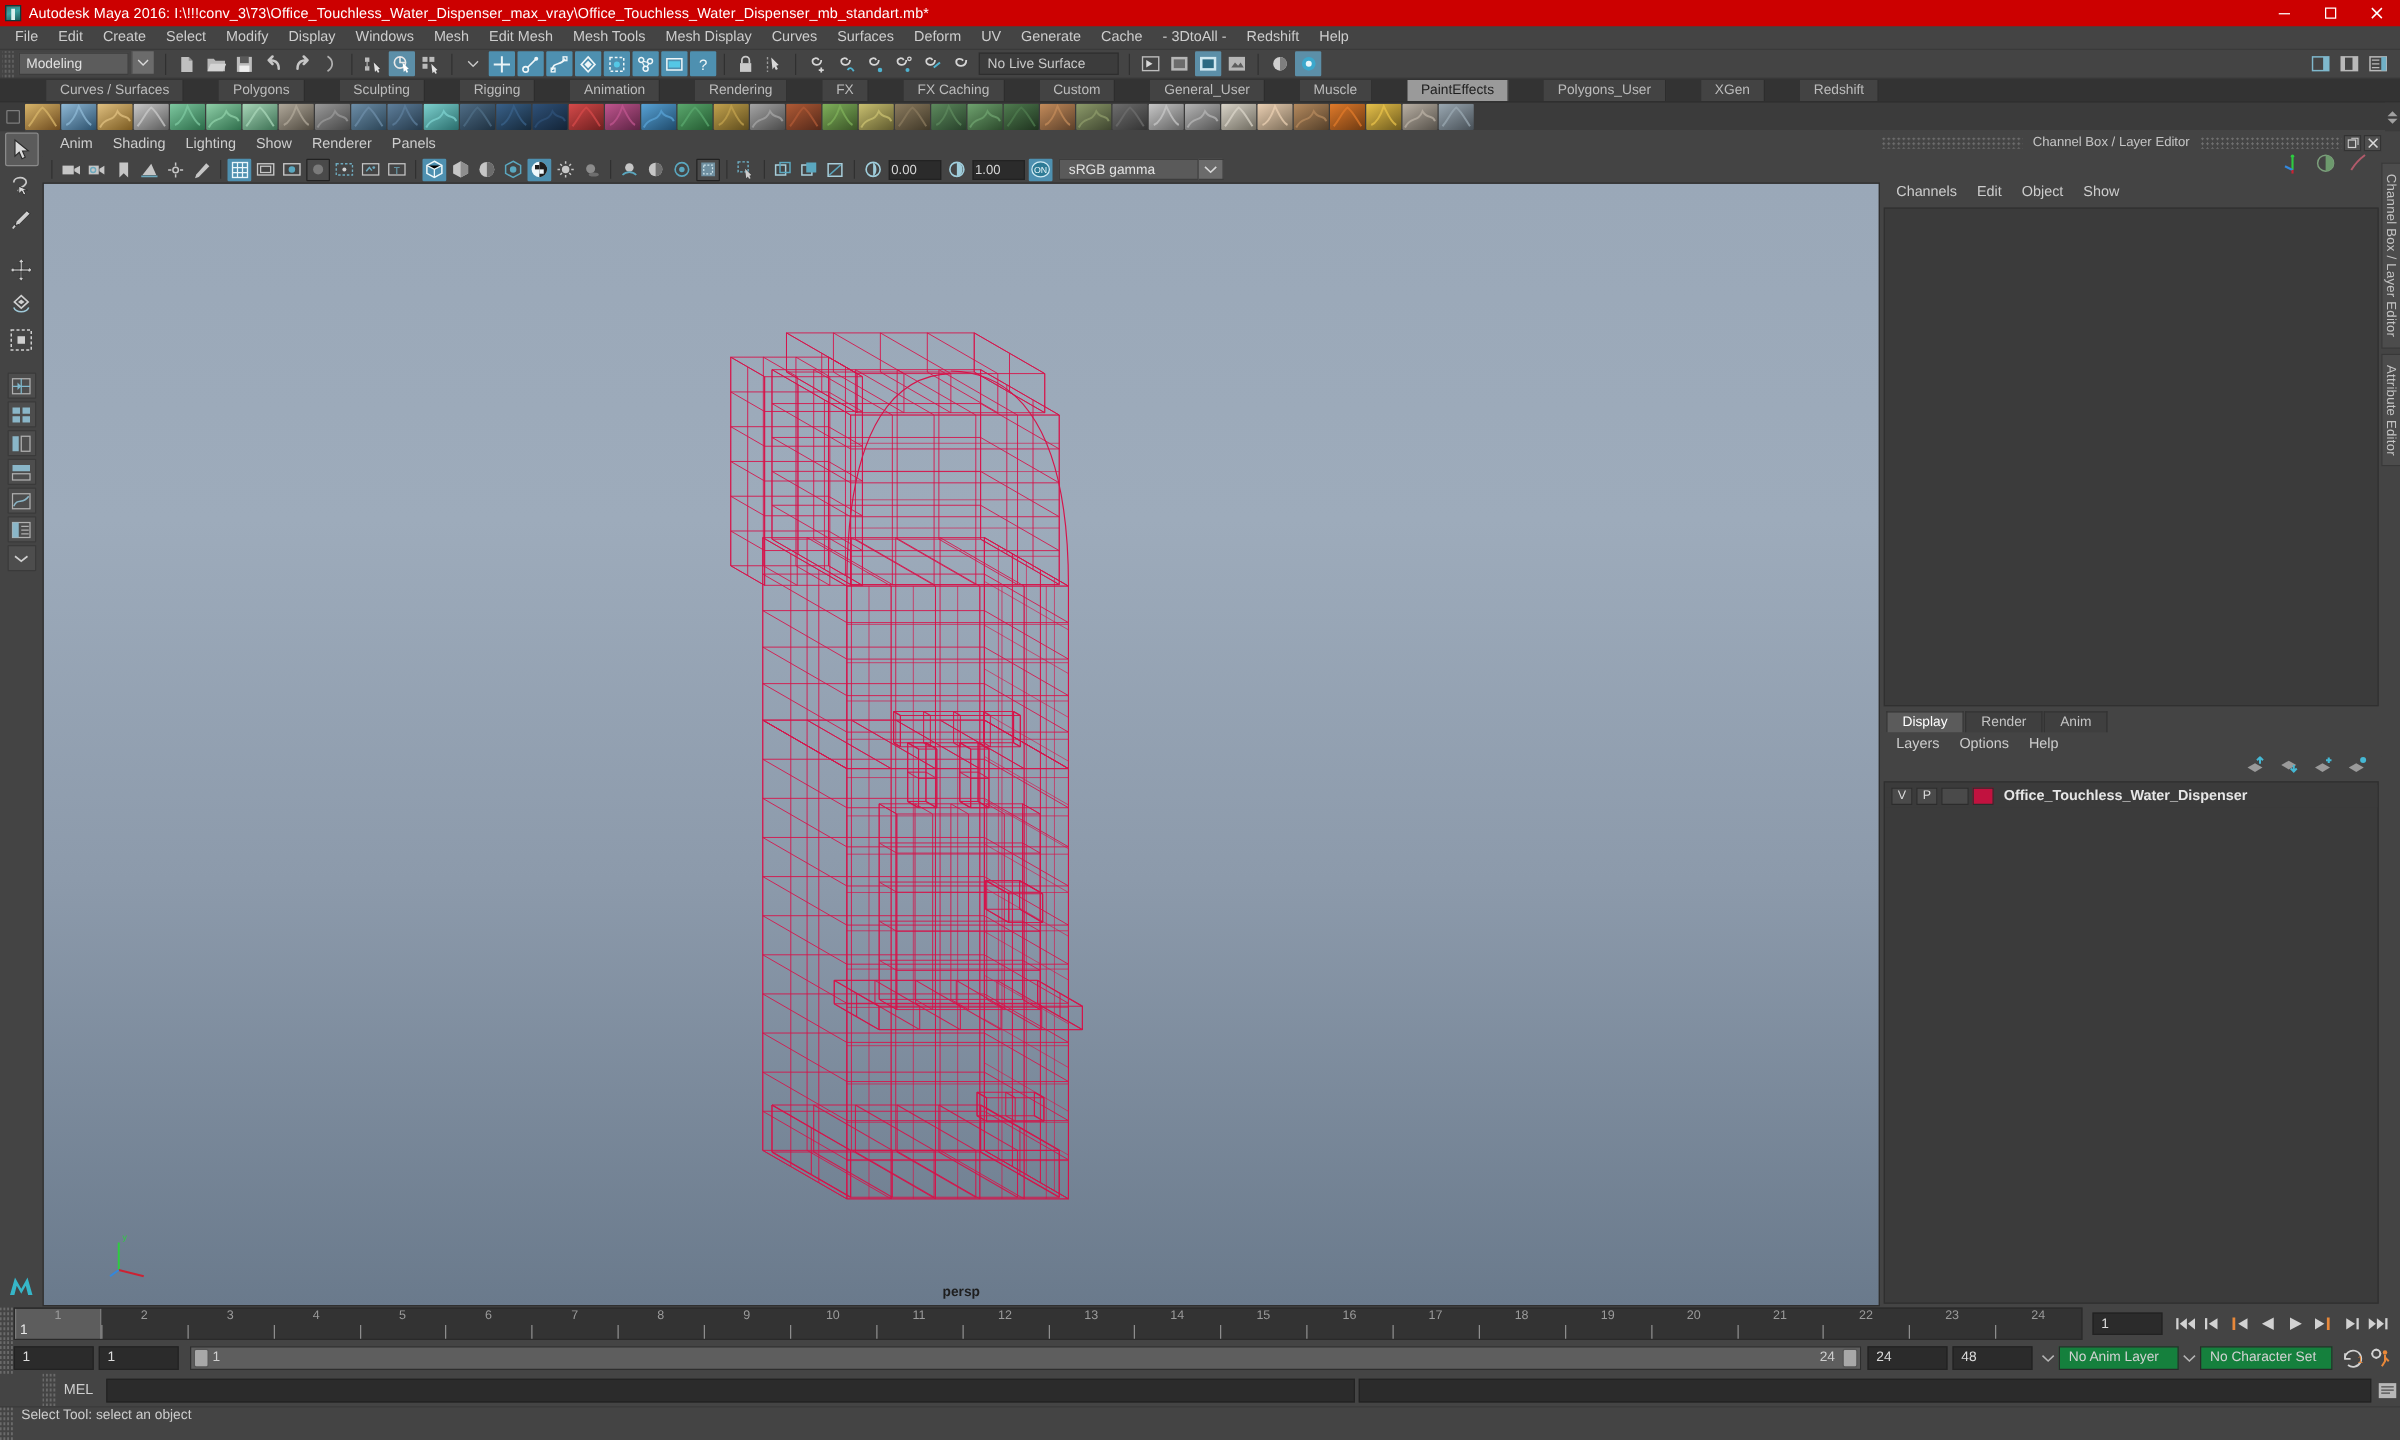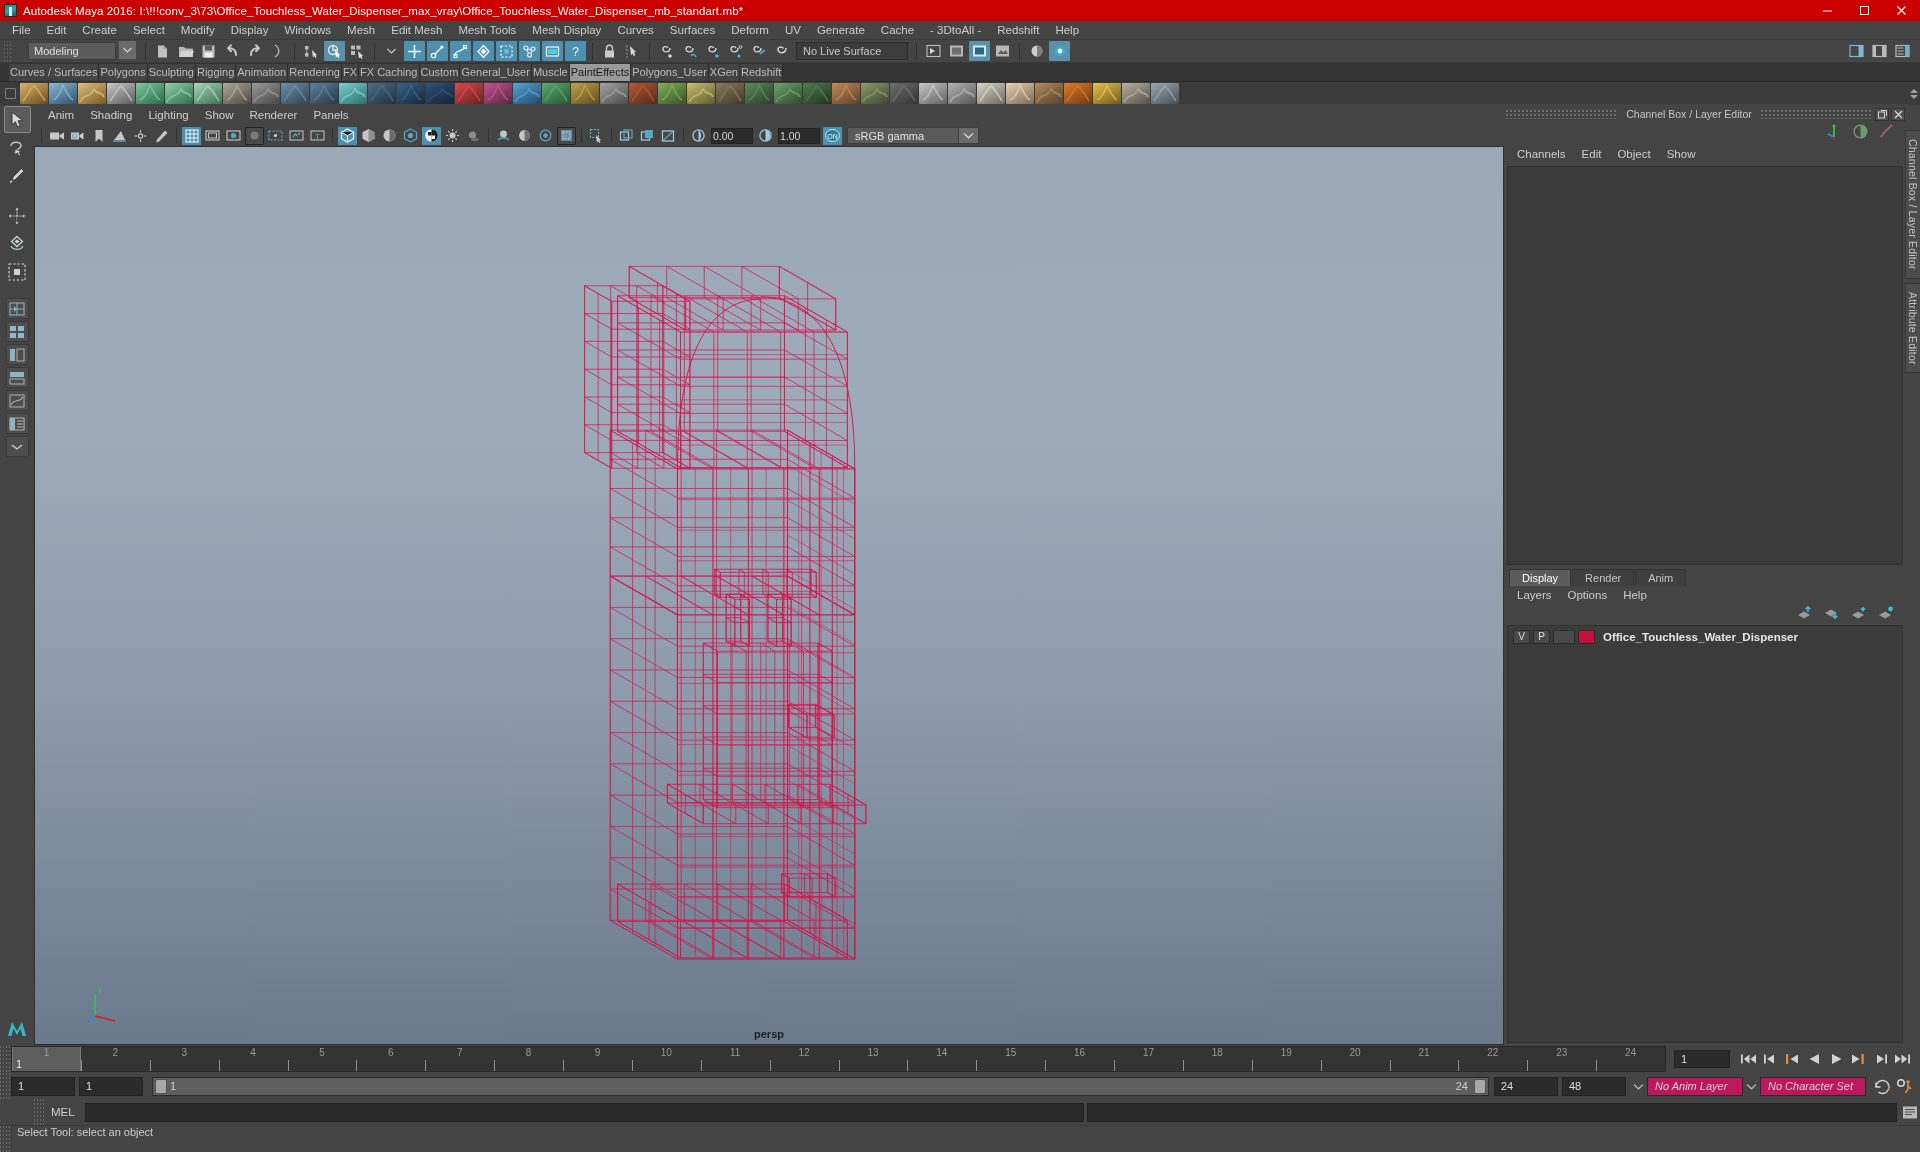--- a/index.html
+++ b/index.html
@@ -50,40 +50,40 @@
     opacity:.8;
   }
   .mode-select{
     width:88px;height:18px;background:#5c5c5c;border:1px solid #3d3d3d;color:#e0e0e0;
     font-size:11px;display:flex;align-items:center;padding-left:5px;position:relative;margin-right:2px;
   }
   .mode-arrow{
     width:18px;height:18px;background:#6b6b6b;border-left:1px solid #4a4a4a;
     position:absolute;right:-18px;top:-1px;display:flex;align-items:center;justify-content:center;
   }
-  .mode-wrap{position:relative;margin-right:22px;margin-left:15px;}
+  .mode-wrap{position:relative;margin-right:22px;margin-left:2px;}
   .sep{width:1px;height:17px;background:#303030;margin:0 5px;flex:0 0 1px;}
   .tbtn{
     width:21px;height:20px;flex:0 0 21px;margin:0 1px;display:flex;align-items:center;justify-content:center;
     border-radius:1px;
   }
   .tbtn.on{background:#5c8fa8;}
   .tbtn.on2{background:#4e90b0;}
   .livesurf{
     width:112px;height:18px;background:#3c3c3c;border:1px solid #2e2e2e;color:#c8c8c8;
     font-size:11px;display:flex;align-items:center;padding-left:6px;margin:0 3px;
   }
   .right-icons{margin-left:auto;display:flex;align-items:center;padding-right:6px;}
 
   
   .shelfbar{background:#3b3b3b;flex:0 0 41px;display:flex;flex-direction:column;}
   .shelftabs{height:18px;display:flex;align-items:flex-end;background:#333333;}
   .shelftab{
-    height:17px;line-height:17px;padding:0 1px;font-size:11px;color:#bcbcbc;
-    background:#434343;border-right:1px solid #2d2d2d;white-space:nowrap;
+    height:17px;line-height:17px;padding:0 11px;font-size:11px;color:#bcbcbc;
+    background:#434343;border-right:1px solid #2d2d2d;white-space:nowrap;margin-left:28px;
   }
   .shelftab.active{background:#9a9a9a;color:#1c1c1c;}
   .shelf-tabgrip{
     width:9px;flex:0 0 9px;
     background-image:radial-gradient(#6a6a6a 0.9px, transparent 1px);
     background-size:3px 4px;background-position:1px 4px;
   }
   .shelfrow{
     height:23px;display:flex;align-items:center;background:#3b3b3b;position:relative;
     border-top:1px solid #2d2d2d;
@@ -250,22 +250,22 @@
     display:flex;align-items:center;padding-left:6px;margin-right:4px;flex:0 0 64px;
   }
   .rangeslider{
     flex:1 1 auto;height:19px;background:#5e5e5e;border:1px solid #2e2e2e;position:relative;margin:0 5px;
   }
   .rs-handle{
     position:absolute;top:1px;width:12px;height:15px;background:#a8a8a8;border:1px solid #555;border-radius:2px;
   }
   .rs-lbl{position:absolute;top:2px;font-size:11px;color:#cfcfcf;}
   .combo{
-    height:19px;background:#be185d;border:1px solid #2a2a2a;color:#d2d2d2;font-size:11px;
-    display:flex;align-items:center;padding-left:7px;font-style:italic;
+    height:19px;background:#15803d;border:1px solid #2a2a2a;color:#d2d2d2;font-size:11px;
+    display:flex;align-items:center;padding-left:7px;
   }
   .combo-arrow{
     width:17px;height:19px;display:flex;align-items:center;justify-content:center;flex:0 0 17px;
   }
 
   
   .cmdline{flex:0 0 26px;display:flex;align-items:center;background:#444444;margin-left:34px;}
   .mel-label{font-size:11.5px;color:#cfcfcf;padding:0 10px 0 6px;}
   .mel-input{
     flex:1 1 auto;height:19px;background:#2b2b2b;border:1px solid #222;margin-right:3px;

